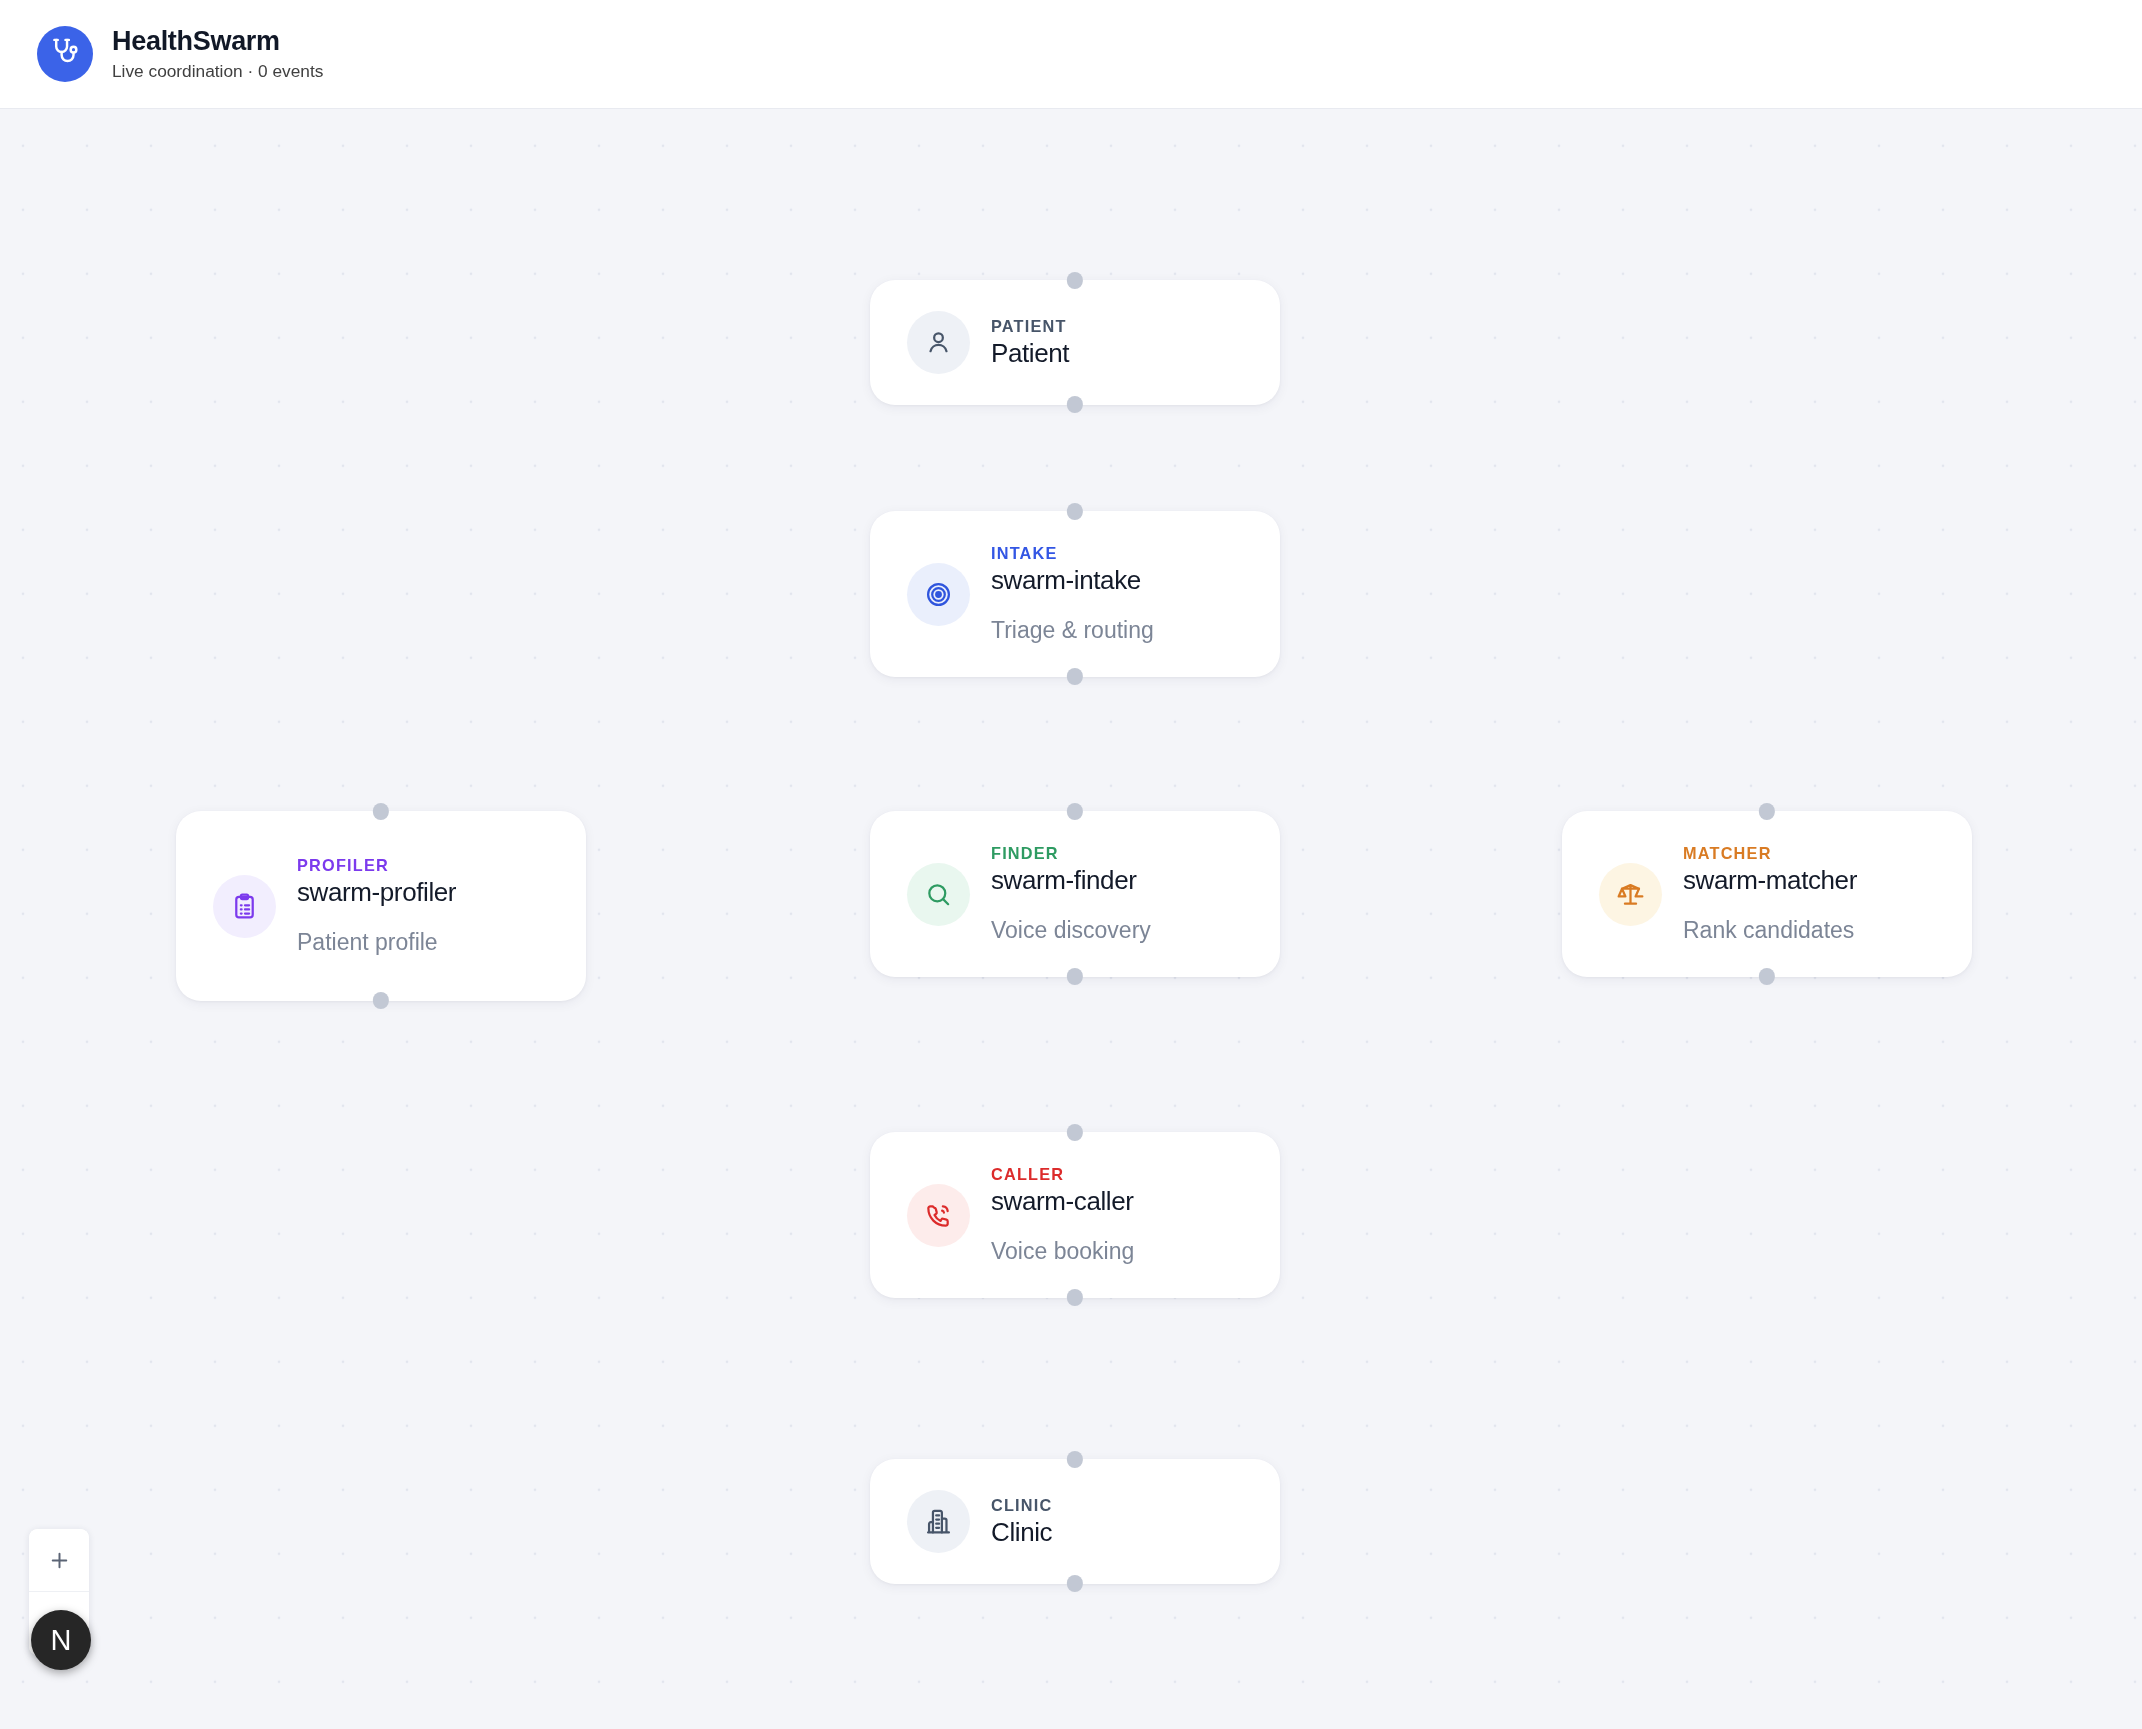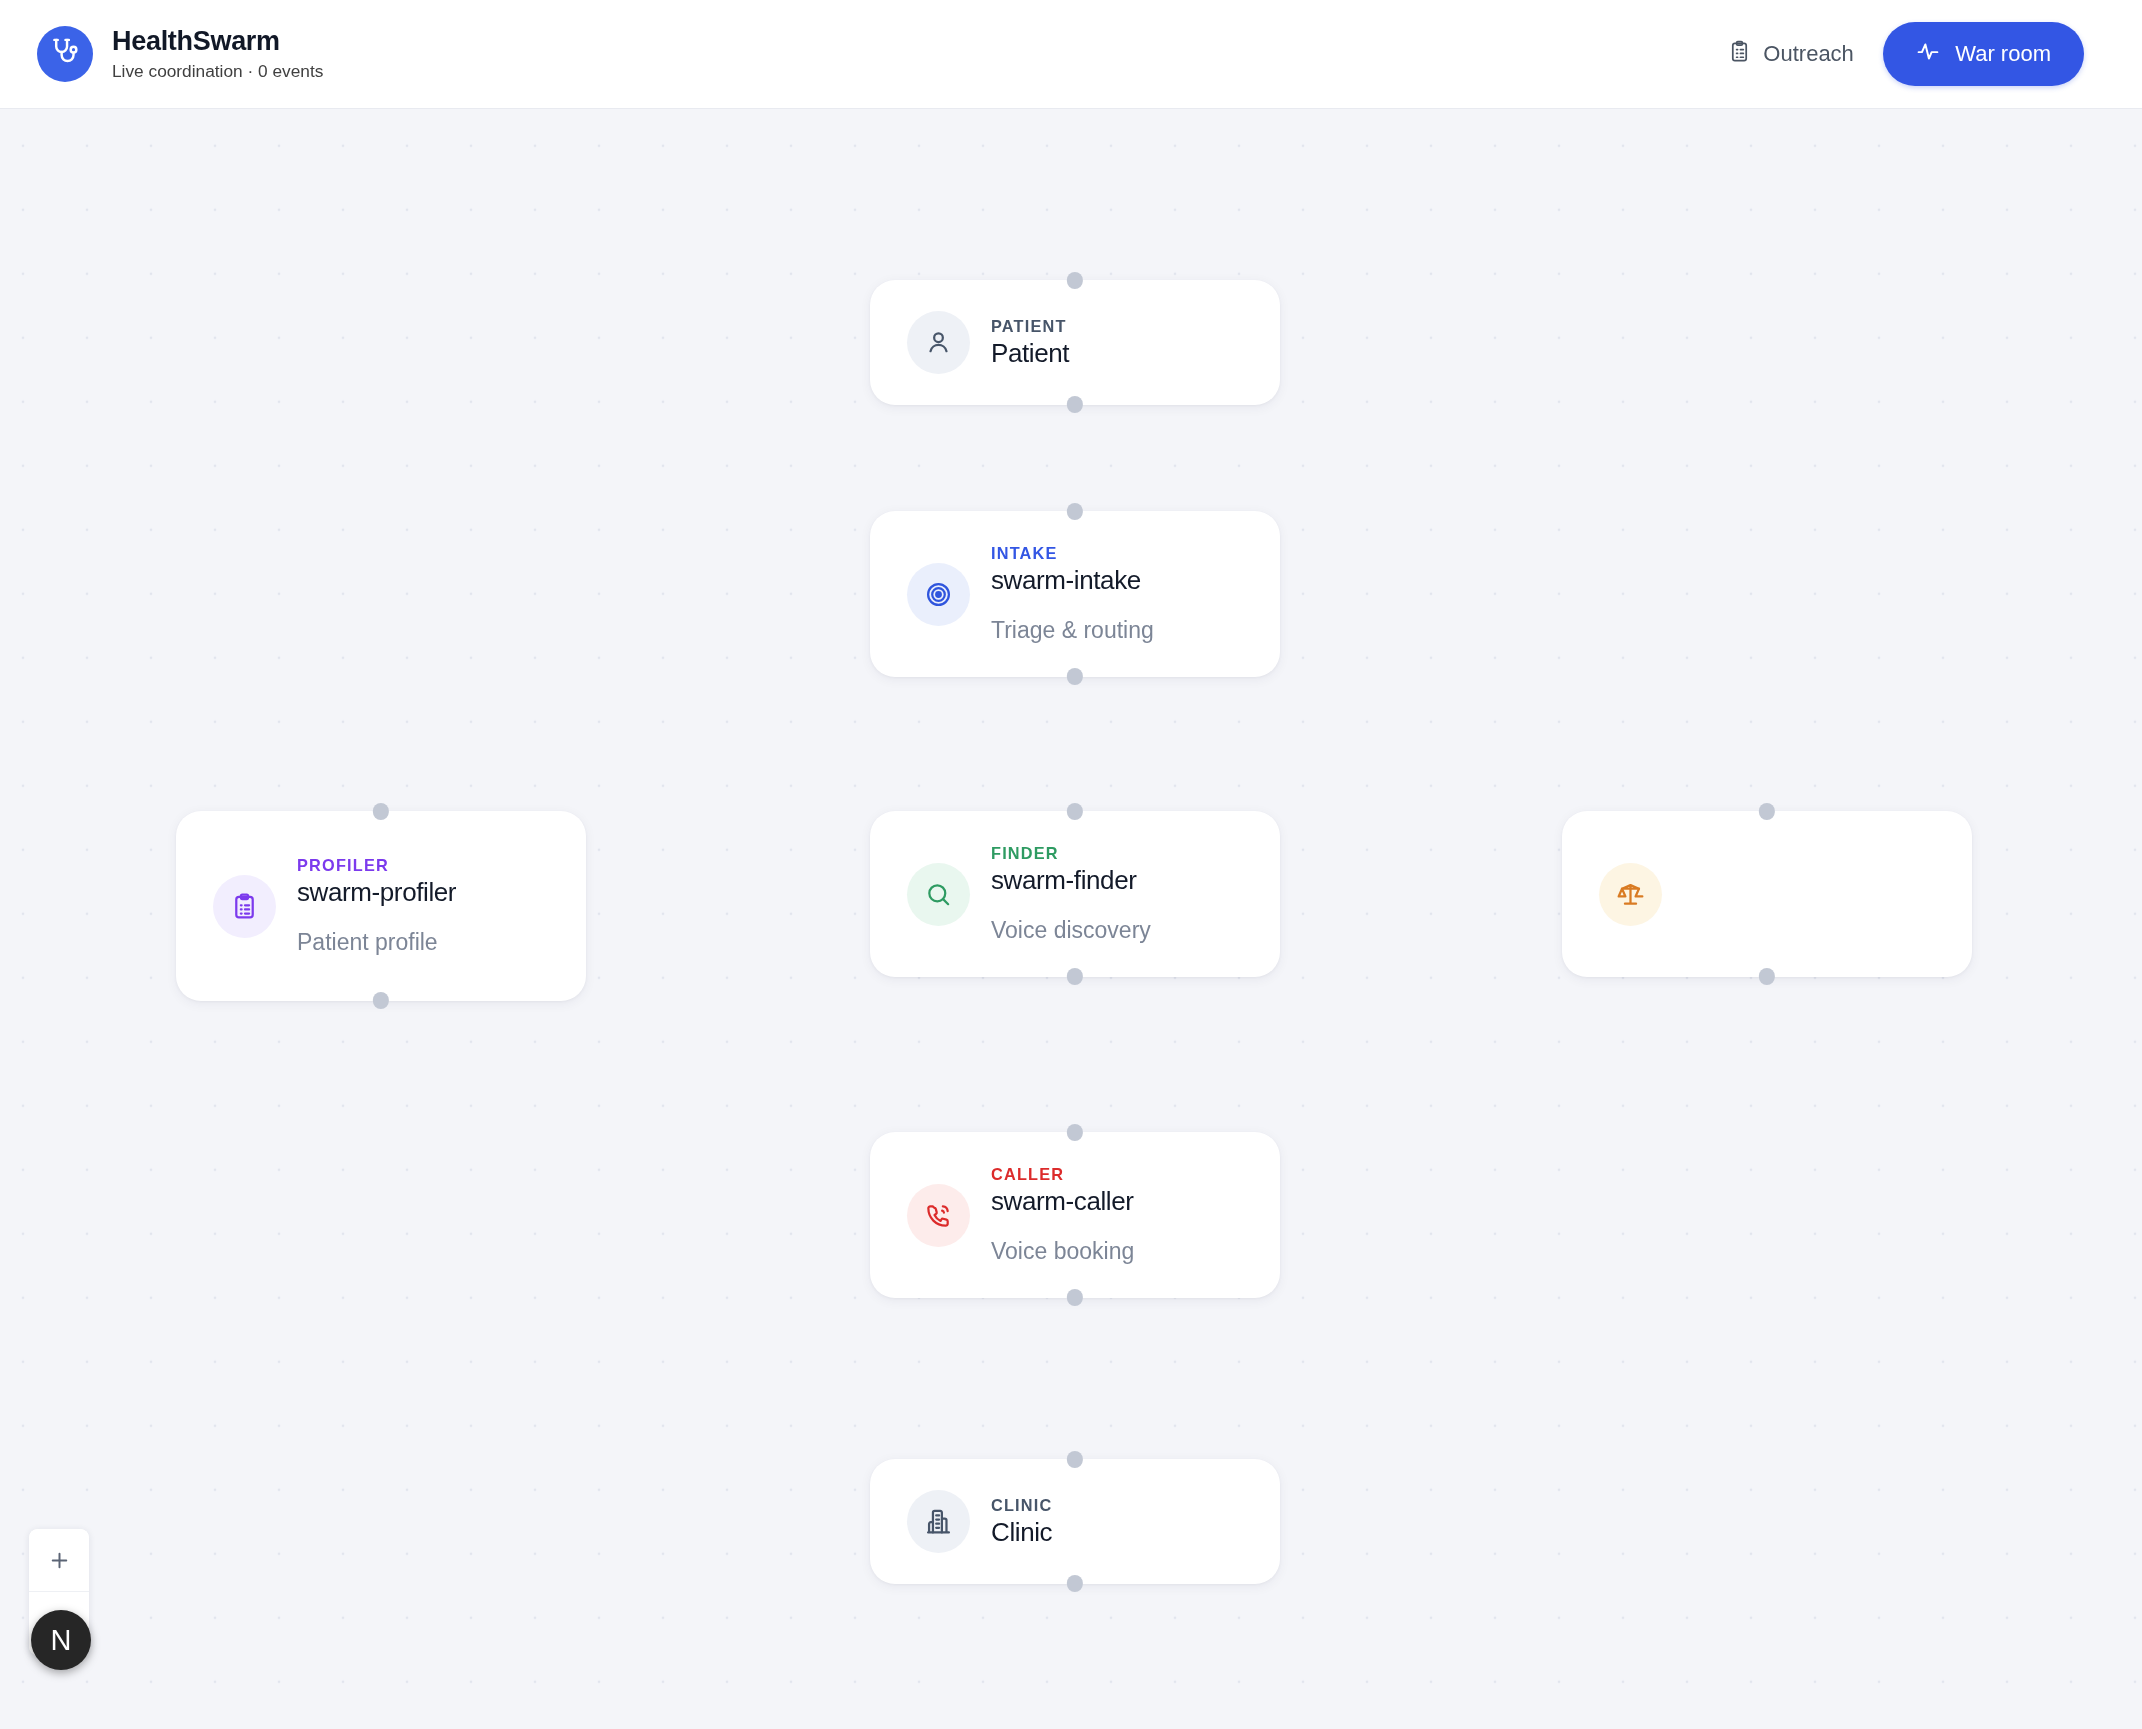--- a/index.html
+++ b/index.html
@@ -224,41 +224,20 @@
           <circle cx="18.2" cy="10.6" r="2.2"></circle>
         </svg>
       </span>
     </div>
     <div class="brand-text">
       <div class="brand-title">HealthSwarm</div>
       <div class="brand-sub">Live coordination · 0 events</div>
     </div>
   </div>
 
-  <div class="header-actions">
-    <button class="outreach-link">
-      <span>
-        <svg width="23" height="23" viewBox="0 0 24 24" fill="none" stroke="#4b5563" stroke-width="1.8" stroke-linecap="round" stroke-linejoin="round">
-          <rect x="5" y="3.5" width="14" height="18" rx="2.2"></rect>
-          <rect x="9" y="1.8" width="6" height="3.6" rx="1.2"></rect>
-          <path d="M9 10h1M13 10h3M9 14h1M13 14h3M9 18h1M13 18h3"></path>
-        </svg>
-      </span>
-      <span>Outreach</span>
-    </button>
-
-    <button class="warroom-btn">
-      <span>
-        <svg width="25" height="25" viewBox="0 0 24 24" fill="none" stroke="#ffffff" stroke-width="1.9" stroke-linecap="round" stroke-linejoin="round">
-          <path d="M2.5 12.6h3.2L9 5.2l3.4 13.6 2.6-6.2h5.5"></path>
-        </svg>
-      </span>
-      <span>War room</span>
-    </button>
-  </div>
 </div>
 
 <div class="canvas">
   <div id="nodes-layer">
       <div class="node" style="left: 870px; top: 171px; width: 410px; height: 125px;">
         <div class="node-accent" style="background: rgb(71, 85, 105);"></div>
         <div class="handle top"></div>
         <div class="node-icon" style="background: rgb(238, 241, 246);">
           <svg width="29" height="29" viewBox="0 0 24 24" fill="none" stroke="#475569" stroke-width="1.85" stroke-linecap="round" stroke-linejoin="round">
             <circle cx="12" cy="8" r="3.6"></circle>
@@ -322,20 +301,25 @@
         <div class="handle bottom"></div>
       </div>
       <div class="node" style="left: 1562px; top: 702px; width: 410px; height: 166px;">
         <div class="node-accent" style="background: rgb(217, 123, 35);"></div>
         <div class="handle top"></div>
         <div class="node-icon" style="background: rgb(253, 245, 227);">
           <svg width="29" height="29" viewBox="0 0 24 24" fill="none" stroke="#d97b23" stroke-width="1.85" stroke-linecap="round" stroke-linejoin="round">
             <path d="M12 4.2v15.4M7.4 19.6h9.2M5 7.2h14M12 4.2 5 7.2M12 4.2l7 3"></path>
             <path d="M5 7.2 2.2 13.6h5.6zM19 7.2l-2.8 6.4h5.6"></path>
           </svg>
+        </div>
+        <div class="node-body">
+          <div class="node-kind" style="color: rgb(217, 123, 35);">MATCHER</div>
+          <div class="node-title">swarm-matcher</div>
+          <div class="node-desc">Rank candidates</div>
         </div>
         <div class="handle bottom"></div>
       </div>
       <div class="node" style="left: 870px; top: 1023px; width: 410px; height: 166px;">
         <div class="node-accent" style="background: rgb(220, 43, 43);"></div>
         <div class="handle top"></div>
         <div class="node-icon" style="background: rgb(253, 236, 235);">
           <svg width="29" height="29" viewBox="0 0 24 24" fill="none" stroke="#dc2b2b" stroke-width="1.85" stroke-linecap="round" stroke-linejoin="round">
             <path d="M7.2 4.4h-2A1.6 1.6 0 0 0 3.6 6.1c0 8 6.3 14.3 14.3 14.3a1.6 1.6 0 0 0 1.7-1.6v-2.1a1.3 1.3 0 0 0-1-1.3l-2.8-0.7a1.3 1.3 0 0 0-1.4 0.6l-0.7 1.2a11 11 0 0 1-5-5l1.2-0.7a1.3 1.3 0 0 0 0.6-1.4L9.8 6.6a1.3 1.3 0 0 0-1.3-1z"></path>
             <path d="M15.6 4.4a4.4 4.4 0 0 1 4 4M15 8a1.9 1.9 0 0 1 1.5 1.6"></path>

